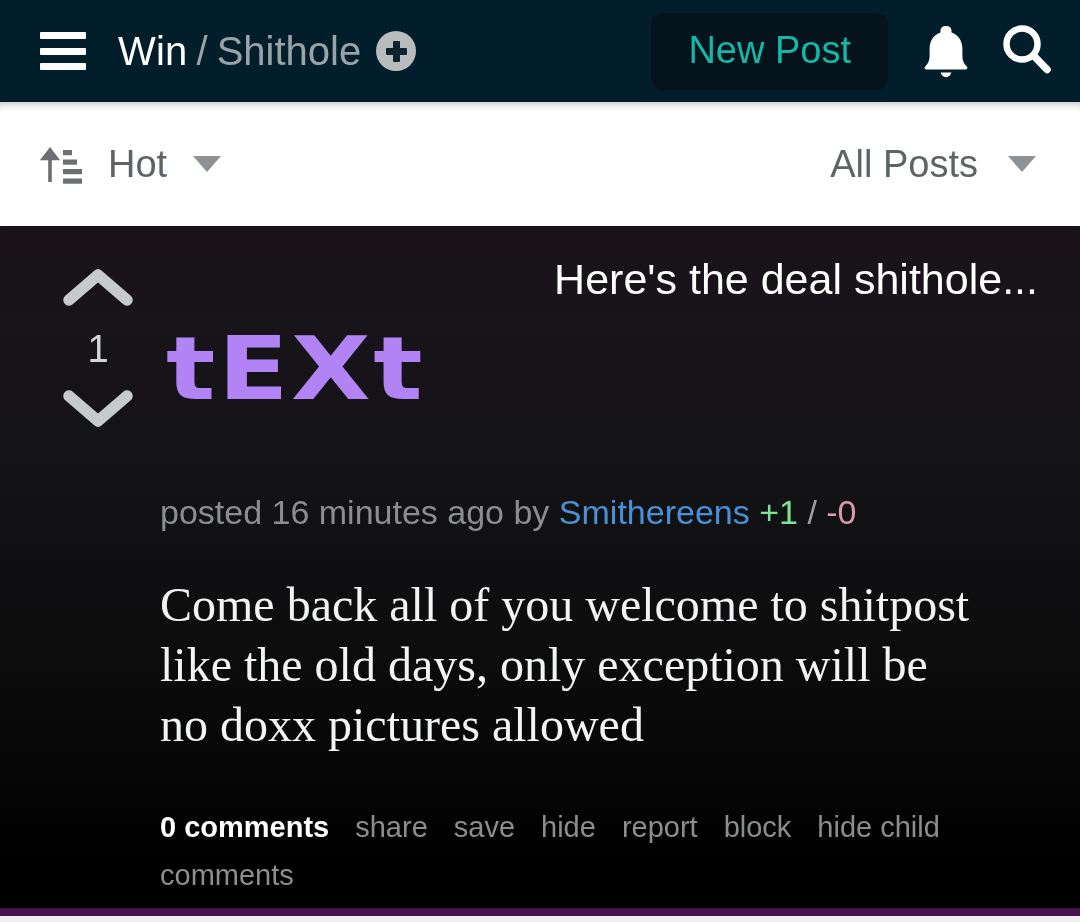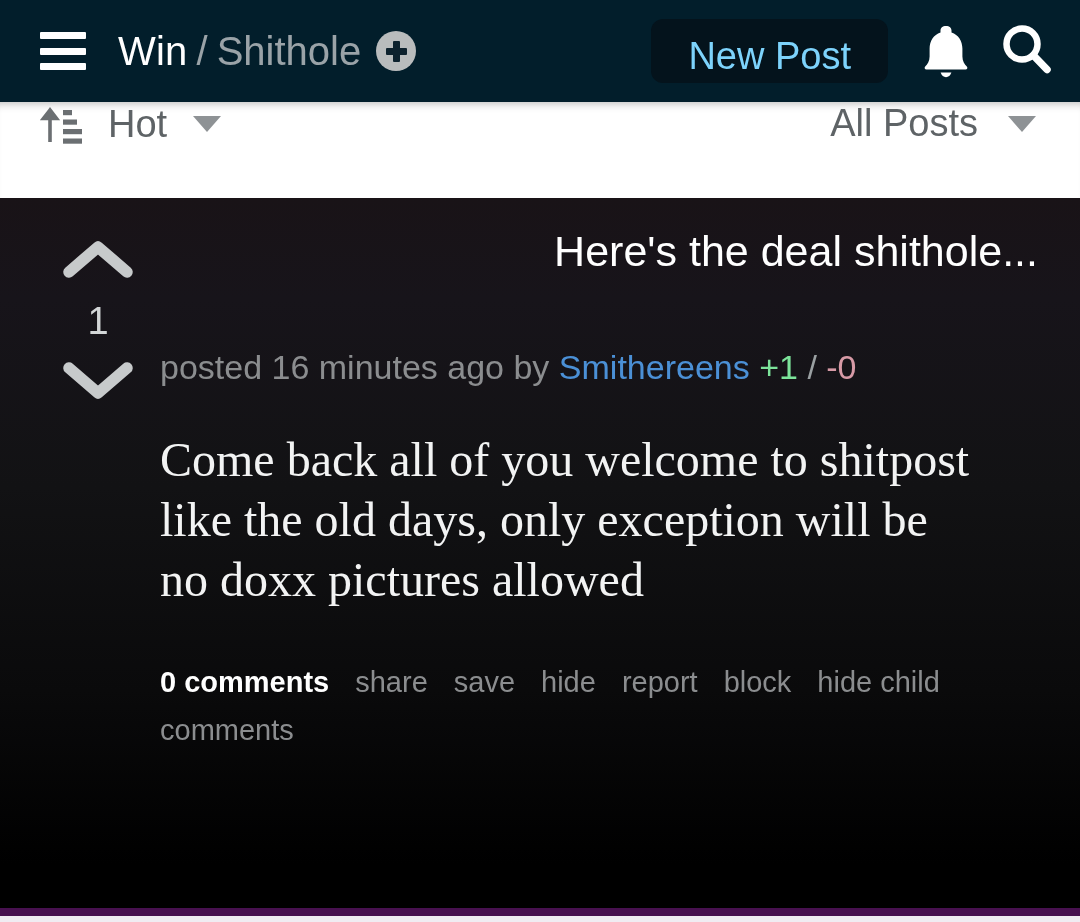--- a/index.html
+++ b/index.html
@@ -91,49 +91,49 @@
   }
   .plus-badge::after {
     width: 7px; height: 21px;
     left: 16.5px; top: 9.5px;
   }
 
   .topbar-spacer { flex: 1 1 auto; }
 
   .newpost-btn {
     background: #04131c;
-    color: #7dd3fc;
+    color: #14b8a6;
     font-size: 38px;
     border: none;
     border-radius: 12px;
-    padding: 18px 37px 8px;
+    padding: 18px 37px 21px;
     cursor: pointer;
     font-family: inherit;
     line-height: 1;
     flex: 0 0 auto;
   }
 
   .icon-btn {
     background: none;
     border: none;
     cursor: pointer;
     display: flex;
     align-items: center;
     justify-content: center;
     flex: 0 0 auto;
   }
   .bell-btn { margin-left: 32px; width: 52px; height: 58px; }
   .search-btn { margin-left: 28px; width: 54px; height: 58px; }
 
   
   .sortbar {
-    height: 96px;
+    height: 124px;
     background: #ffffff;
     display: flex;
-    align-items: flex-start;
+    align-items: center;
     padding: 0 44px 0 40px;
     flex: 0 0 auto;
     position: relative;
     box-shadow: inset 0 9px 10px -8px rgba(0,0,0,0.30);
   }
 
   .sort-left { display: flex; align-items: center; cursor: pointer; }
 
   .sort-icon { width: 44px; height: 44px; flex: 0 0 auto; }
 
@@ -356,20 +356,23 @@
         <span class="vote-count">1</span>
         <svg class="vote-arrow" viewBox="0 0 74 54">
           <path d="M8 16 L37 41 L66 16" fill="none" stroke="#c7cacb" stroke-width="11.5" stroke-linecap="round" stroke-linejoin="round"></path>
         </svg>
       </div>
 
       <div class="post-main">
 
         <div class="post-title">Here's the deal shithole...</div>
 
+        <div class="thumb-row">
+          <span class="thumb">tEXt</span>
+        </div>
 
         <div class="post-meta">
           <span>posted 16 minutes ago by</span>
           <span class="meta-author">Smithereens</span>
           <span class="meta-up">+1</span>
           <span class="meta-slash">/</span>
           <span class="meta-down">-0</span>
         </div>
 
         <div class="post-body">Come back all of you welcome to shitpost like the old days, only exception will be no doxx pictures allowed</div>

